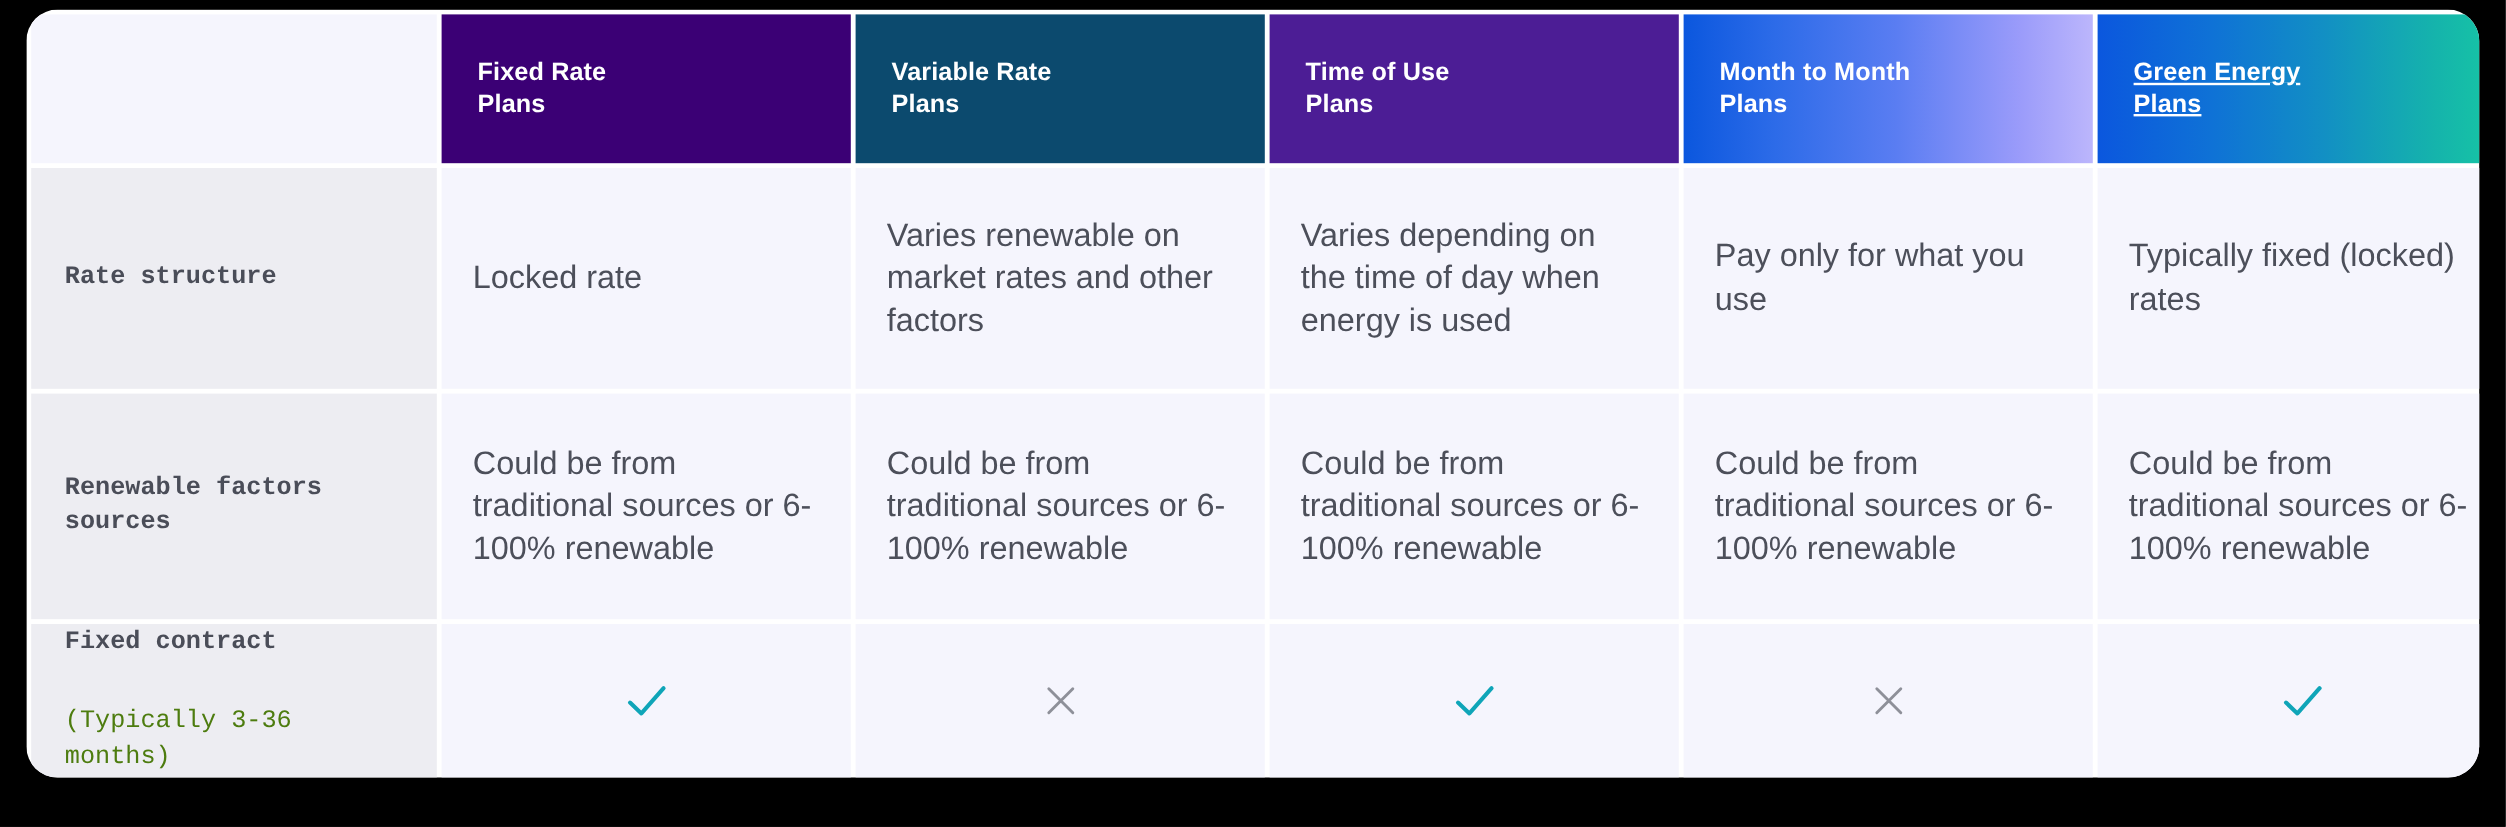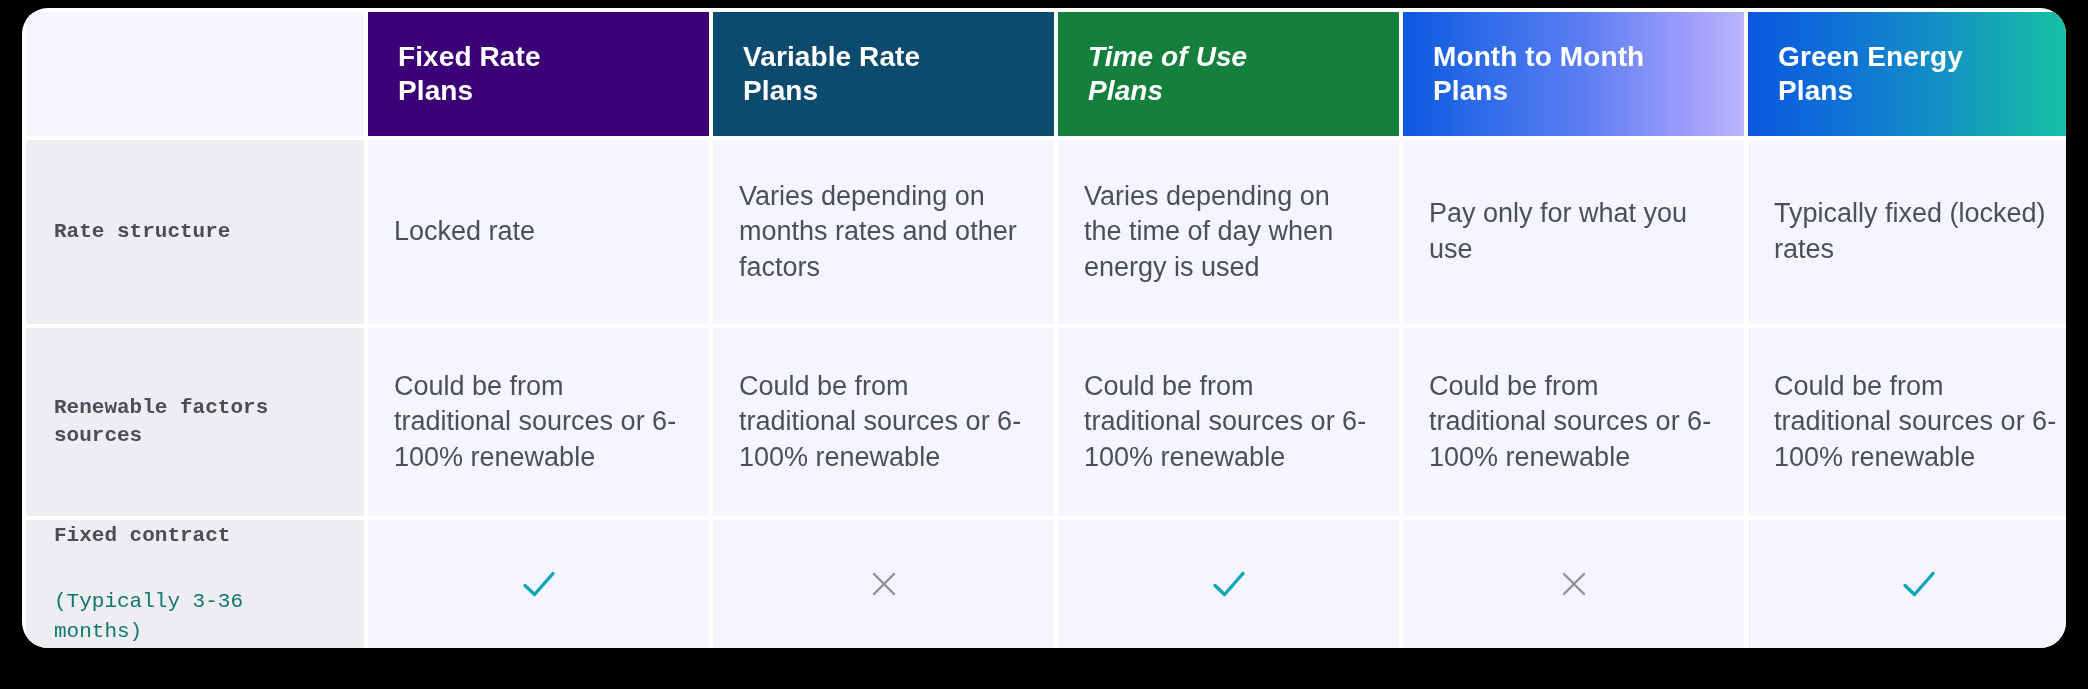--- a/index.html
+++ b/index.html
@@ -42,21 +42,21 @@
   th.corner-cell {
     background: #F5F5FD;
     border: 0;
   }
 
   th.plan-head {
     vertical-align: middle;
     text-align: left;
     padding: 0 30px;
     color: #FFFFFF;
-    font-size: 28px;
+    font-size: 21px;
     font-weight: bold;
     line-height: 1.22;
     letter-spacing: 0.1px;
     border: 0;
   }
 
   
   tr.body-row { height: 184px; }
   tr.body-row.tall { height: 188px; }
   tr.body-row.icons { height: 128px; padding-left: 12px; }
@@ -68,21 +68,21 @@
     color: #4A4D58;
     font-size: 21px;
     font-weight: bold;
     line-height: 1.35;
     border: 0;
   }
 
   td.row-label .sub {
     display: block;
     font-weight: normal;
-    color: #0f766e;
+    color: #4d7c0f;
     font-size: 21px;
     line-height: 1.4;
     padding-top: 1px;
     margin-top: 36px;
   }
 
   td.cell {
     background: #F5F5FD;
     vertical-align: middle;
     padding: 0 28px 0 26px;
@@ -133,45 +133,45 @@
         <th class="plan-head" style="background:#3B0075;">
           <div>Fixed Rate</div>
           <div>Plans</div>
         </th>
 
         <th class="plan-head" style="background:#0c4a6e;">
           <div>Variable Rate</div>
           <div>Plans</div>
         </th>
 
-        <th class="plan-head" style="background:#15803d;font-style:italic;">
+        <th class="plan-head" style="background:#4c1d95;">
           <div>Time of Use</div>
           <div>Plans</div>
         </th>
 
         <th class="plan-head" style="background:linear-gradient(90deg,#0B57DE 0%,#2C6BE8 22%,#5A7DF2 52%,#9A9BFA 82%,#BCB6FC 100%);">
           <div>Month to Month</div>
           <div>Plans</div>
         </th>
 
-        <th class="plan-head" style="background:linear-gradient(90deg,#0B57DE 0%,#0F72D6 28%,#128FC4 55%,#15B3AC 82%,#17C9A3 100%);">
+        <th class="plan-head" style="background:linear-gradient(90deg,#0B57DE 0%,#0F72D6 28%,#128FC4 55%,#15B3AC 82%,#17C9A3 100%);text-decoration:underline;">
           <div>Green Energy</div>
           <div>Plans</div>
         </th>
       </tr>
     </thead>
 
     <tbody>
 
       <tr class="body-row">
         <td class="row-label">
           <span>Rate structure</span>
         </td>
         <td class="cell vtop">Locked rate</td>
-        <td class="cell vtop">Varies depending on months rates and other factors</td>
+        <td class="cell vtop">Varies renewable on market rates and other factors</td>
         <td class="cell vtop">Varies depending on the time of day when energy is used</td>
         <td class="cell vtop">Pay only for what you use</td>
         <td class="cell vtop">Typically fixed (locked) rates</td>
       </tr>
 
       <tr class="body-row tall">
         <td class="row-label">
           <span>Renewable factors sources</span>
         </td>
         <td class="cell vtop">Could be from traditional sources or 6-100% renewable</td>

